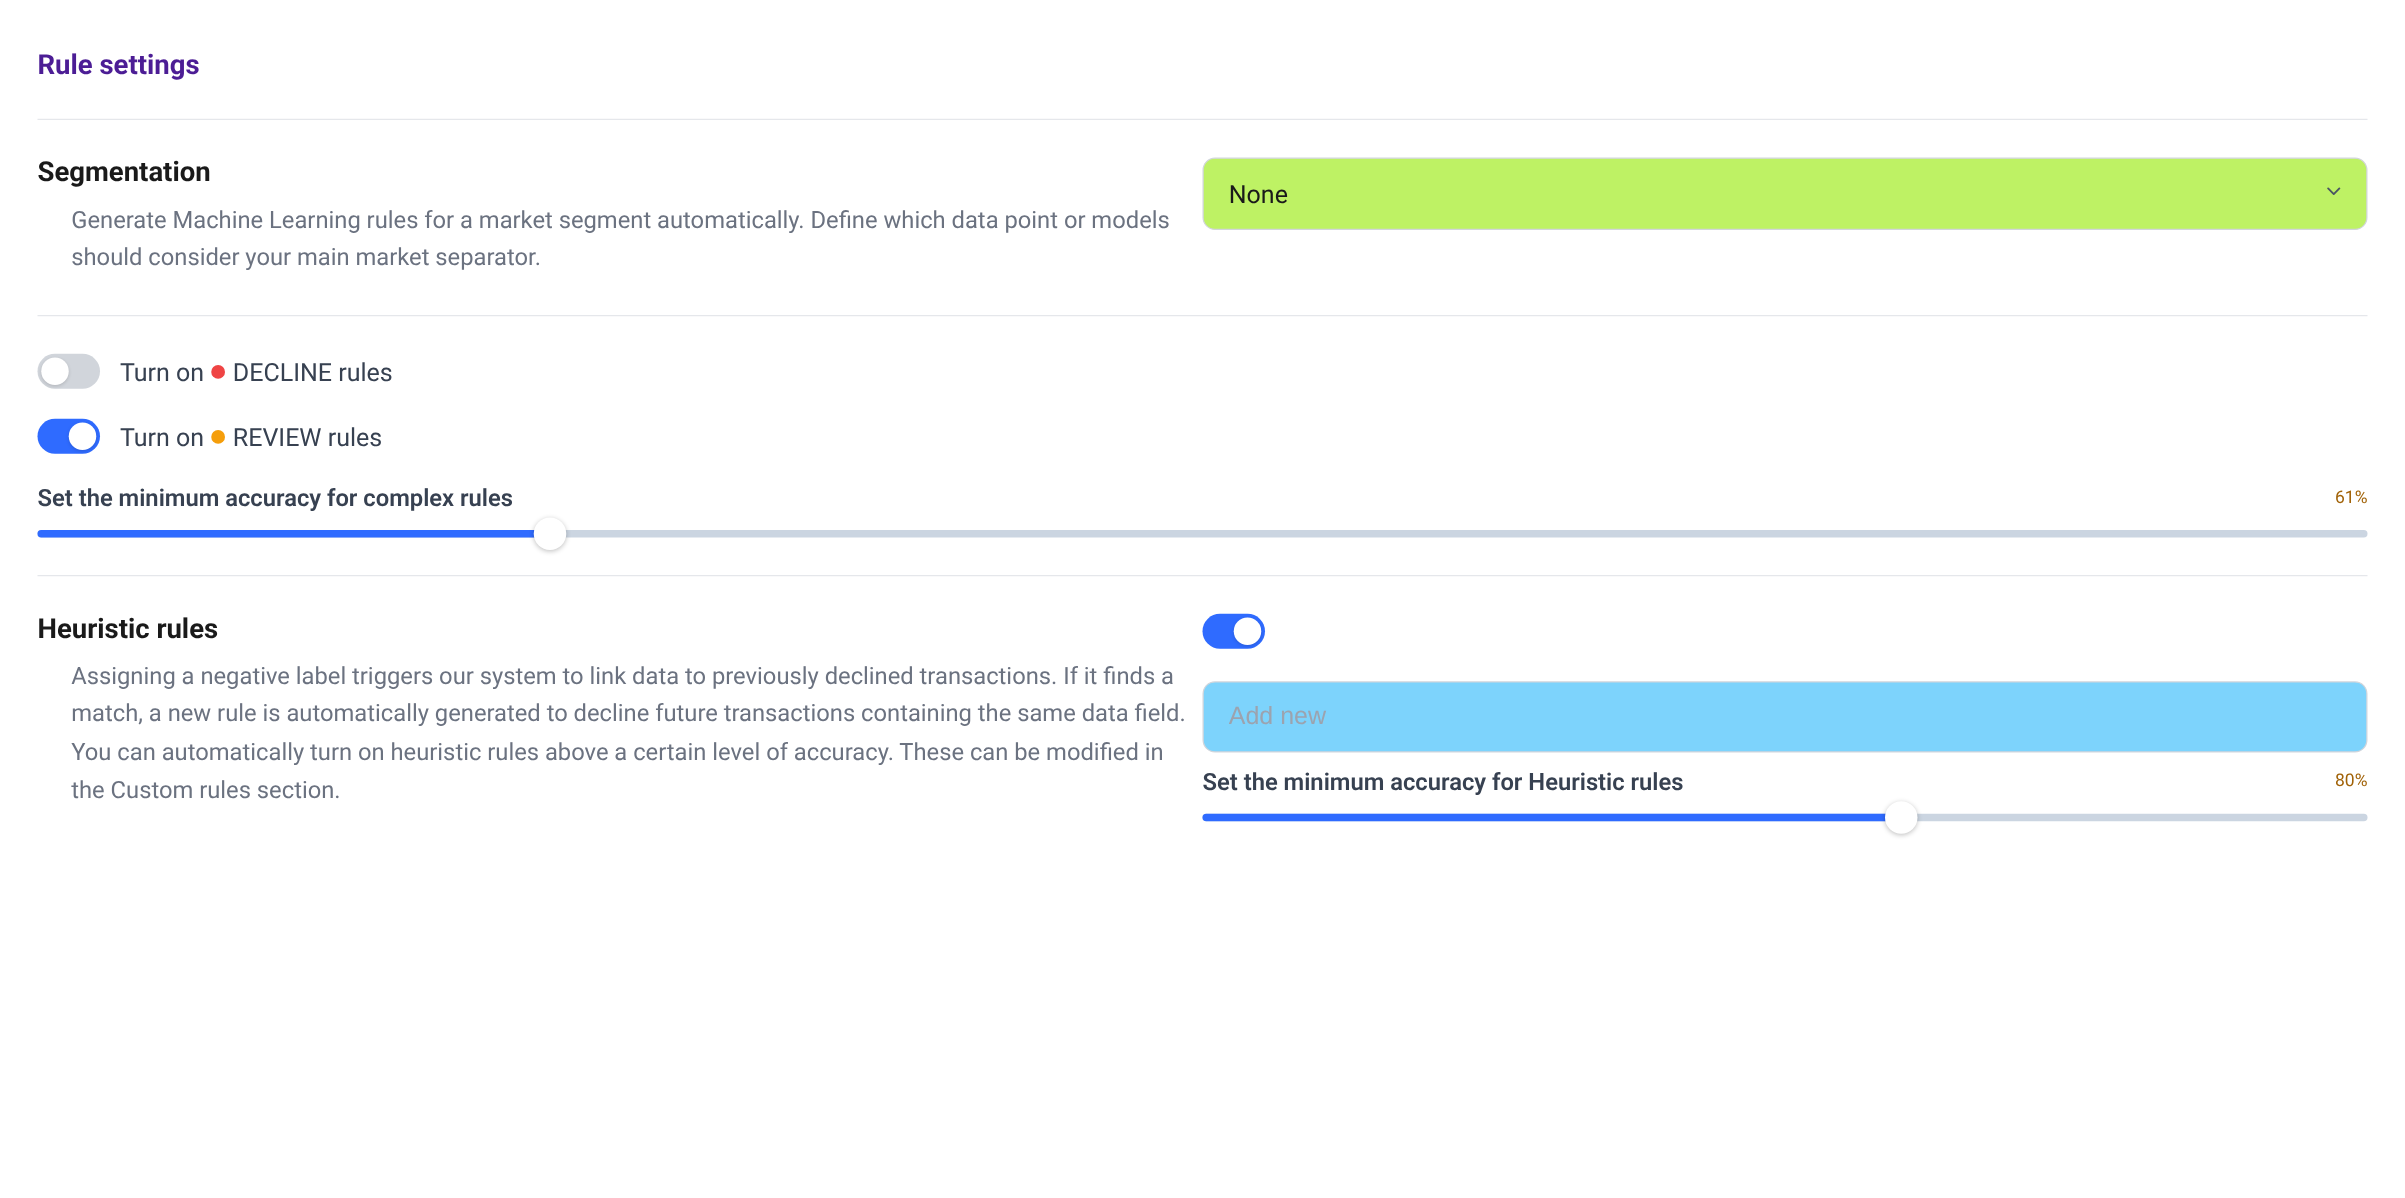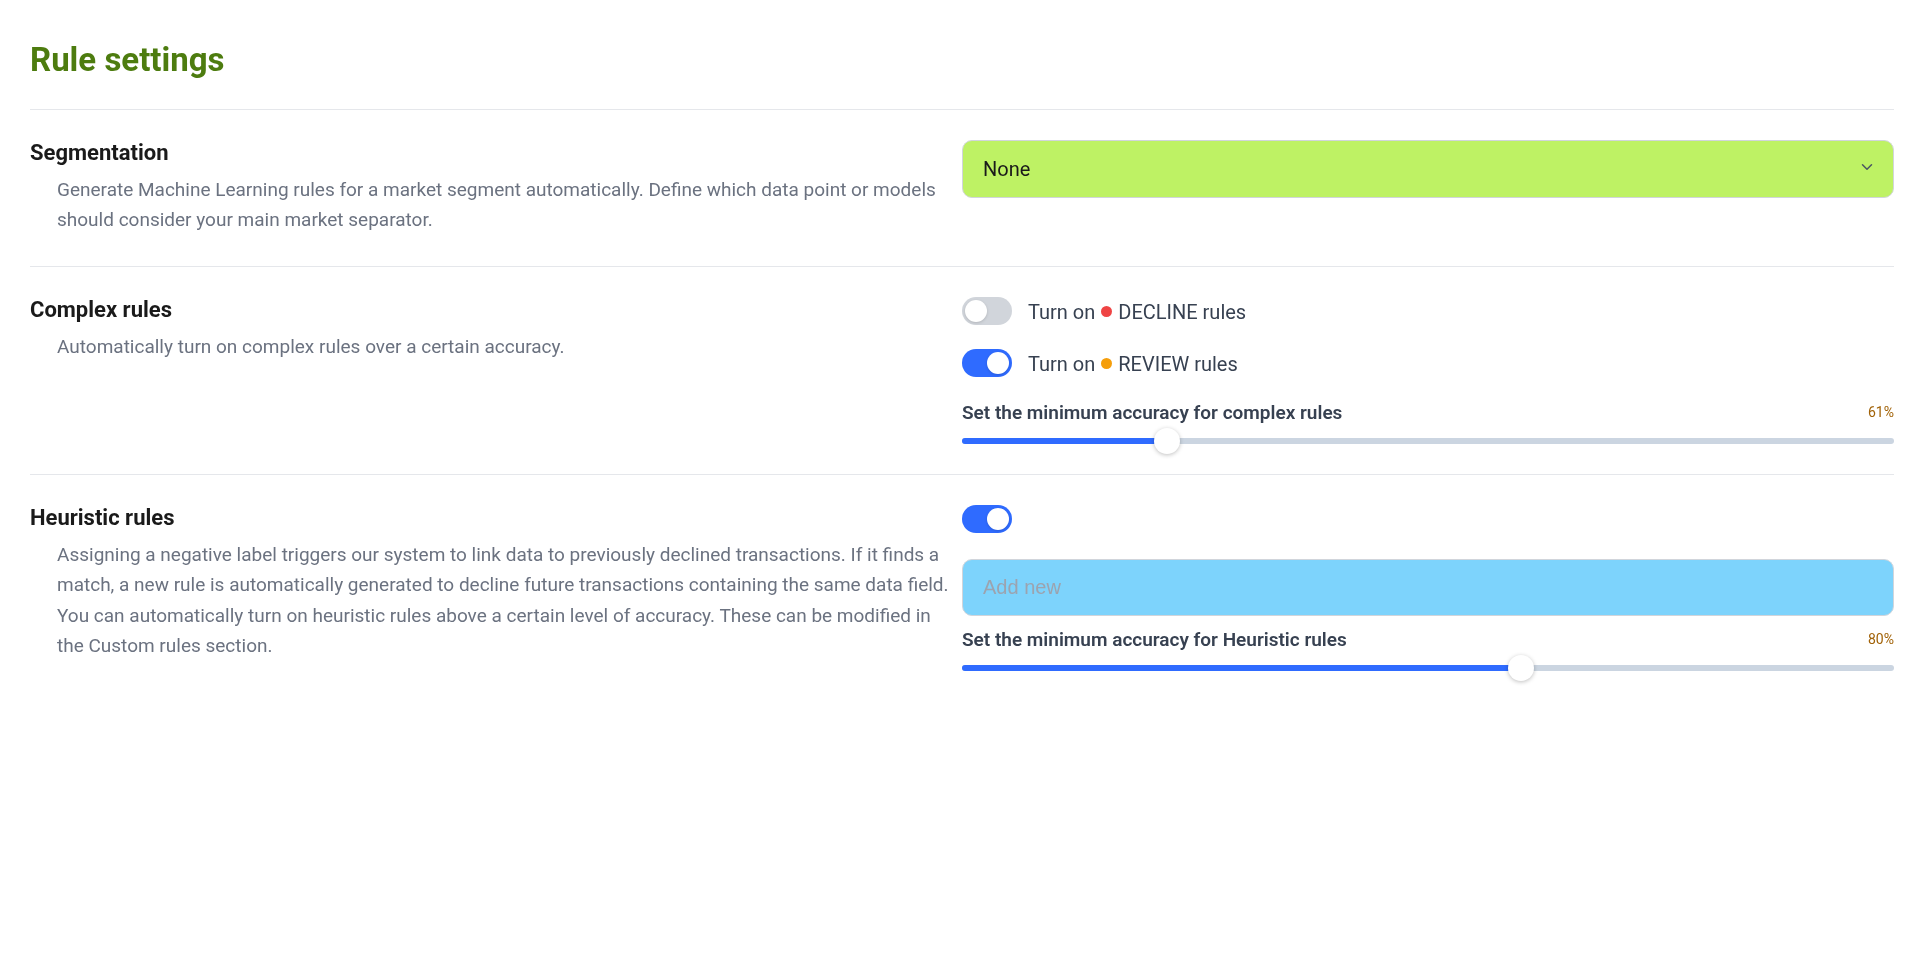--- a/index.html
+++ b/index.html
@@ -7,23 +7,23 @@
     margin: 0;
     padding: 0;
   }
   body {
     font-family: -apple-system, BlinkMacSystemFont, "Segoe UI", Roboto, Helvetica, Arial, sans-serif;
     background: #ffffff;
     color: #1a1a1a;
     padding: 40px 30px;
   }
   .page-title {
-    font-size: 33px;
+    font-size: 22px;
     font-weight: 700;
-    color: #4d7c0f;
+    color: #4c1d95;
     margin-bottom: 30px;
   }
   .section {
     display: flex;
     padding: 30px 0;
     border-top: 1px solid #e5e7eb;
   }
   .section-left {
     flex: 1;
     min-width: 0;
@@ -202,24 +202,20 @@
       <span class="select-chevron">
         <svg width="18" height="18" viewBox="0 0 24 24" fill="none" stroke="currentColor" stroke-width="2" stroke-linecap="round" stroke-linejoin="round">
             <polyline points="6 9 12 15 18 9"></polyline>
           </svg>
       </span>
     </div>
   </div>
 </div>
 
 <div class="section">
-  <div class="section-left">
-    <h2 class="section-heading">Complex rules</h2>
-    <p class="section-desc">Automatically turn on complex rules over a certain accuracy.</p>
-  </div>
   <div class="section-right">
 
     <div class="toggle-row">
       <div class="toggle toggle-off">
         <div class="toggle-knob"></div>
       </div>
       <div class="toggle-label">
         <span>Turn on</span>
         <span class="dot dot-red"></span>
         <span>DECLINE rules</span>

